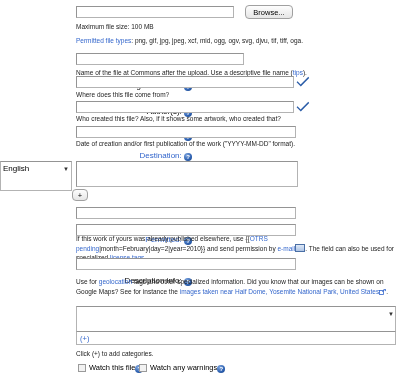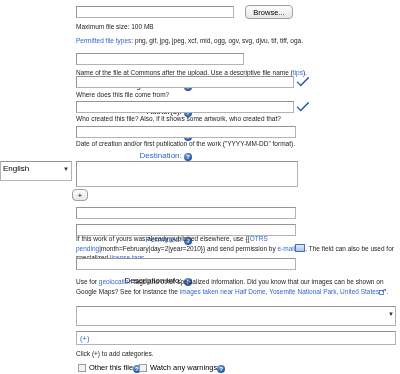--- a/index.html
+++ b/index.html
@@ -92,21 +92,21 @@
     padding: 0;
   }
   .sel {
     position: absolute;
     box-sizing: border-box;
     border: 1px solid #b3b3b3;
     border-top-color: #949494;
     background: #ffffff;
     font-size: 8px;
     font-family: "Liberation Sans", sans-serif;
-    height: 20px;
+    height: 30px;
     padding: 0 2px;
     color: #000;
   }
   .selarrow {
     position: absolute;
     font-size: 6px;
     color: #333;
     line-height: 1;
   }
   .check {
@@ -270,19 +270,19 @@
   <span>Categories:</span>
   <span class="help">?</span>
 </div>
 <div class="catbox" style="left:76px; top:331px; width:320px;">
   <span>(+)</span>
 </div>
 <div class="hint" style="left:76px; top:349px; width:300px;">Click (+) to add categories.</div>
 
 <span class="cbx" style="left:78px; top:364px;"></span>
 <span class="ctext" style="left:89px; top:363px;">
-  <span>Other this file</span><span class="help">?</span>
+  <span>Watch this file</span><span class="help">?</span>
 </span>
 
 <span class="cbx" style="left:139px; top:364px;"></span>
 <span class="ctext" style="left:150px; top:363px;">
   <span>Watch any warnings</span><span class="help">?</span>
 </span>
 
 </body></html>

